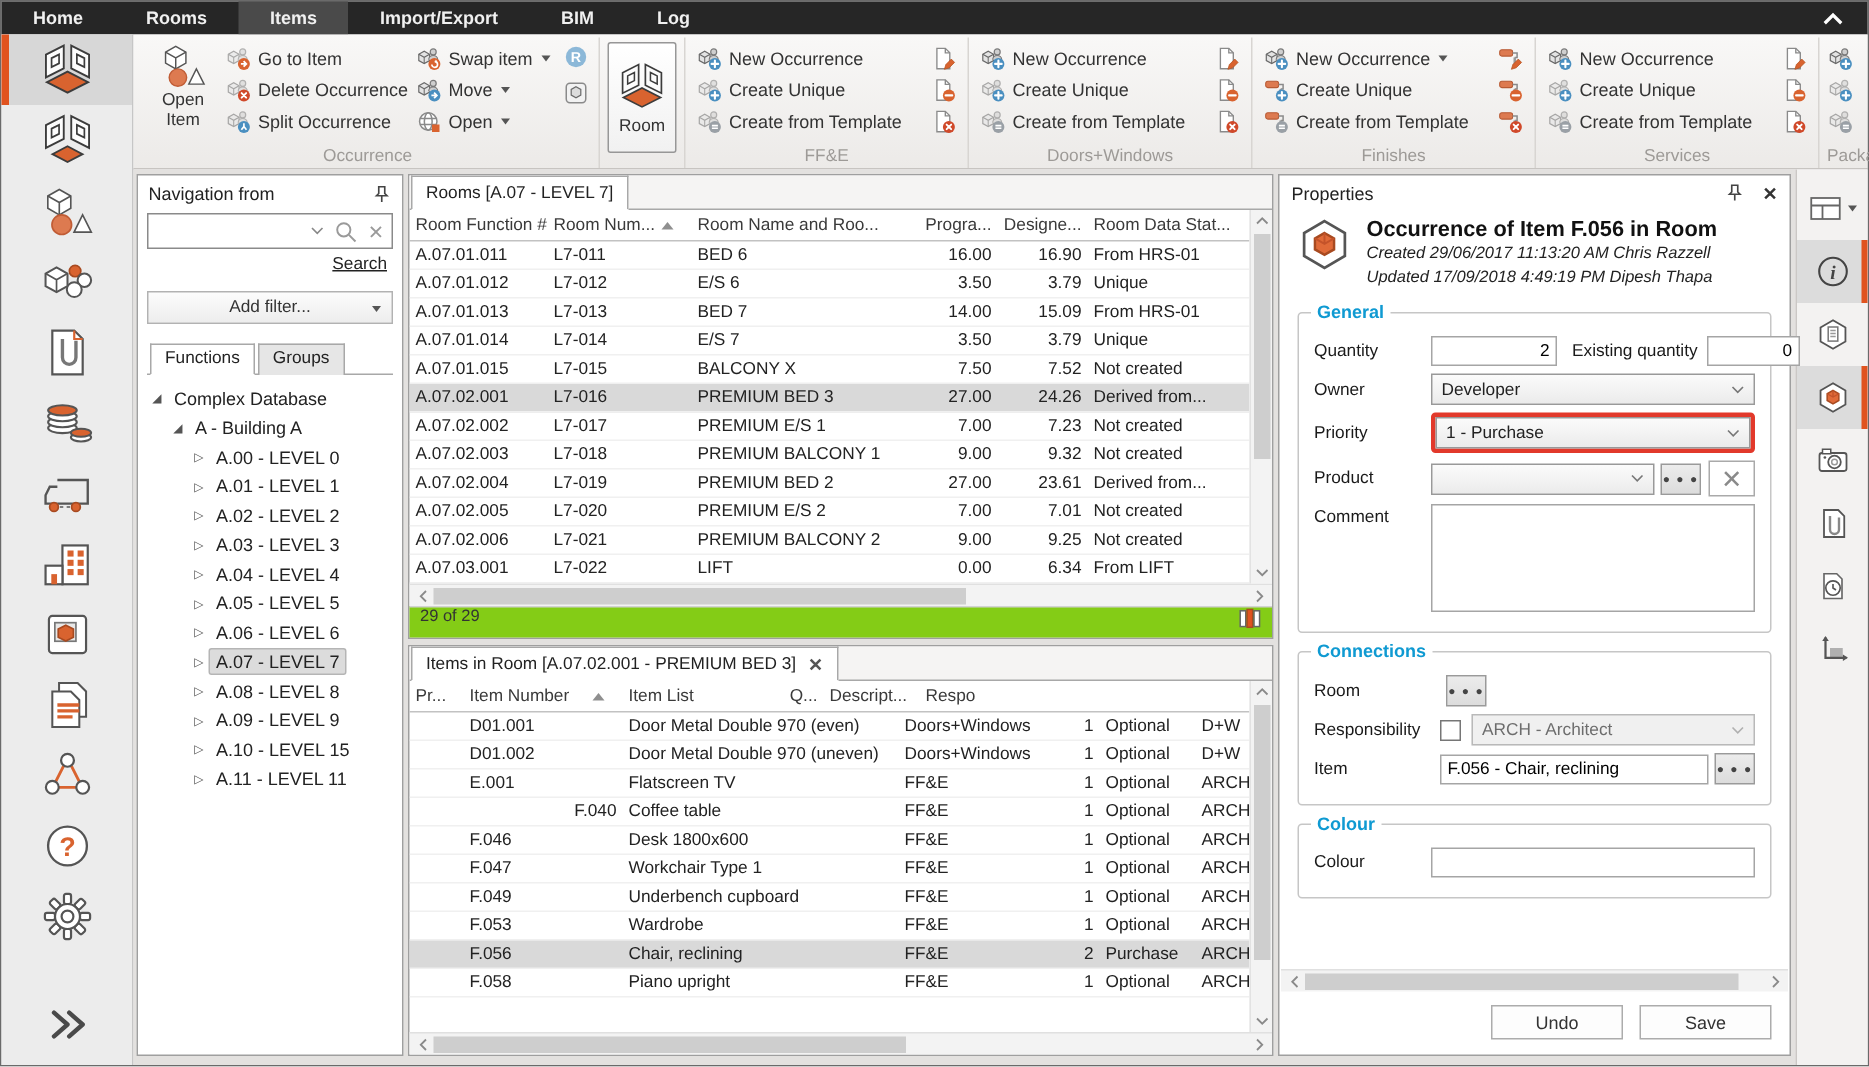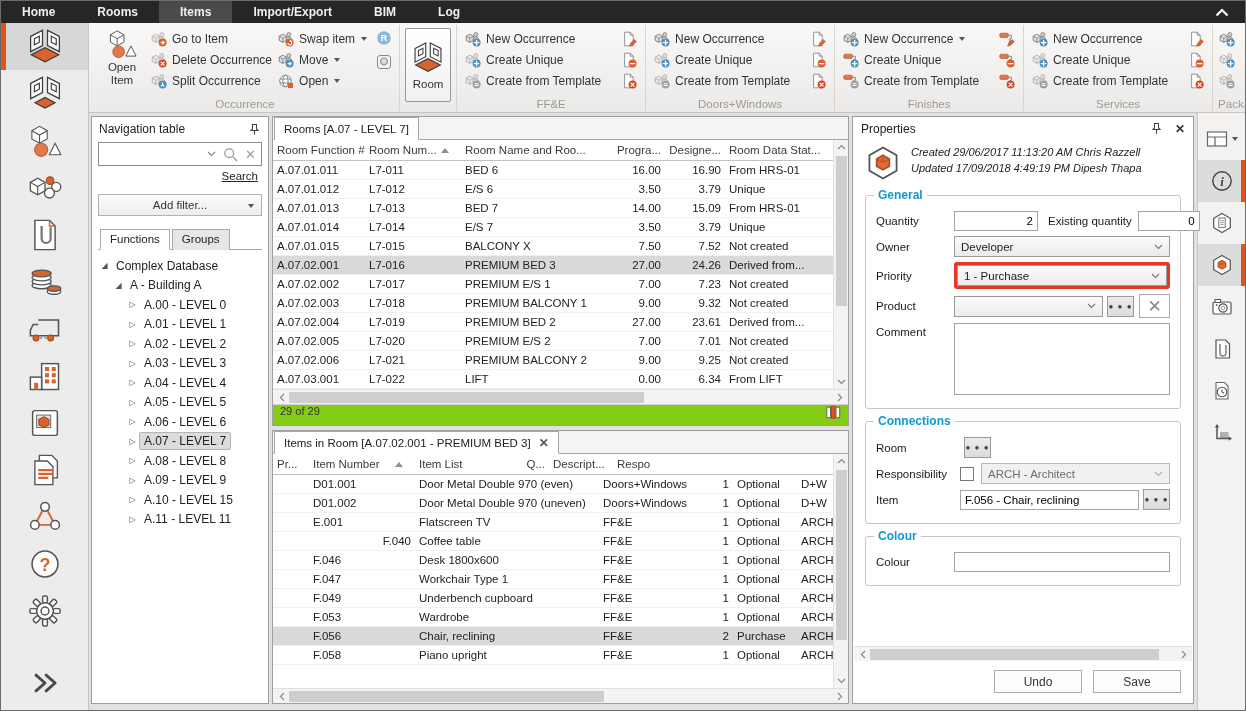--- a/index.html
+++ b/index.html
@@ -802,21 +802,21 @@
                 </div>
               </div>
               <div class="rgroup-label">Packages</div>
             </div>
           </div>
       </div>
       <div class="content">
 
         <div class="panelbox nav">
           <div class="nav-title">
-            <span>Navigation table</span>
+            <span>Navigation from</span>
             <span class="icon">
                 <svg width="13" height="13" viewBox="0 0 13 13">
                   <path d="M4.5 1.5h4v4.5l1.5 1.5H3l1.5-1.5z" fill="none" stroke="#444" stroke-width="1.1"></path>
                   <path d="M6.5 7.7v4" stroke="#444" stroke-width="1.1"></path>
                 </svg>
               </span>
           </div>
           <div class="nav-search">
             <input value="" style="">
             <span class="icon">
@@ -1232,20 +1232,21 @@
           </div>
           <div class="props-head">
             <span class="icon" id="props-head-icon">
                 <svg width="36" height="36" viewBox="0 0 22 22">
                   <path d="M11 1.5l8.3 4.8v9.4L11 20.5l-8.3-4.8V6.3z" fill="#fff" stroke="#555" stroke-width="1.1"></path>
                   <path d="M11 6.3l3.9 2.2v4.5L11 15.2l-3.9-2.2V8.5z" fill="#e06a38" stroke="#a84a20"></path>
                   <path d="M11 6.3v4.4M7.1 8.5l3.9 2.2 3.9-2.2" fill="none" stroke="#c4532a" stroke-width="0.8"></path>
                 </svg>
               </span>
             <div>
+              <h1>Occurrence of Item F.056 in Room</h1>
               <div class="props-meta">Created 29/06/2017 11:13:20 AM Chris Razzell</div>
               <div class="props-meta">Updated 17/09/2018 4:49:19 PM Dipesh Thapa</div>
             </div>
           </div>
 
           <div class="groupbox">
             <div class="legend">General</div>
             <div class="frow">
               <span class="flabel">Quantity</span>
               <input class="tinput numeric" style="width: 84px;" value="2">

